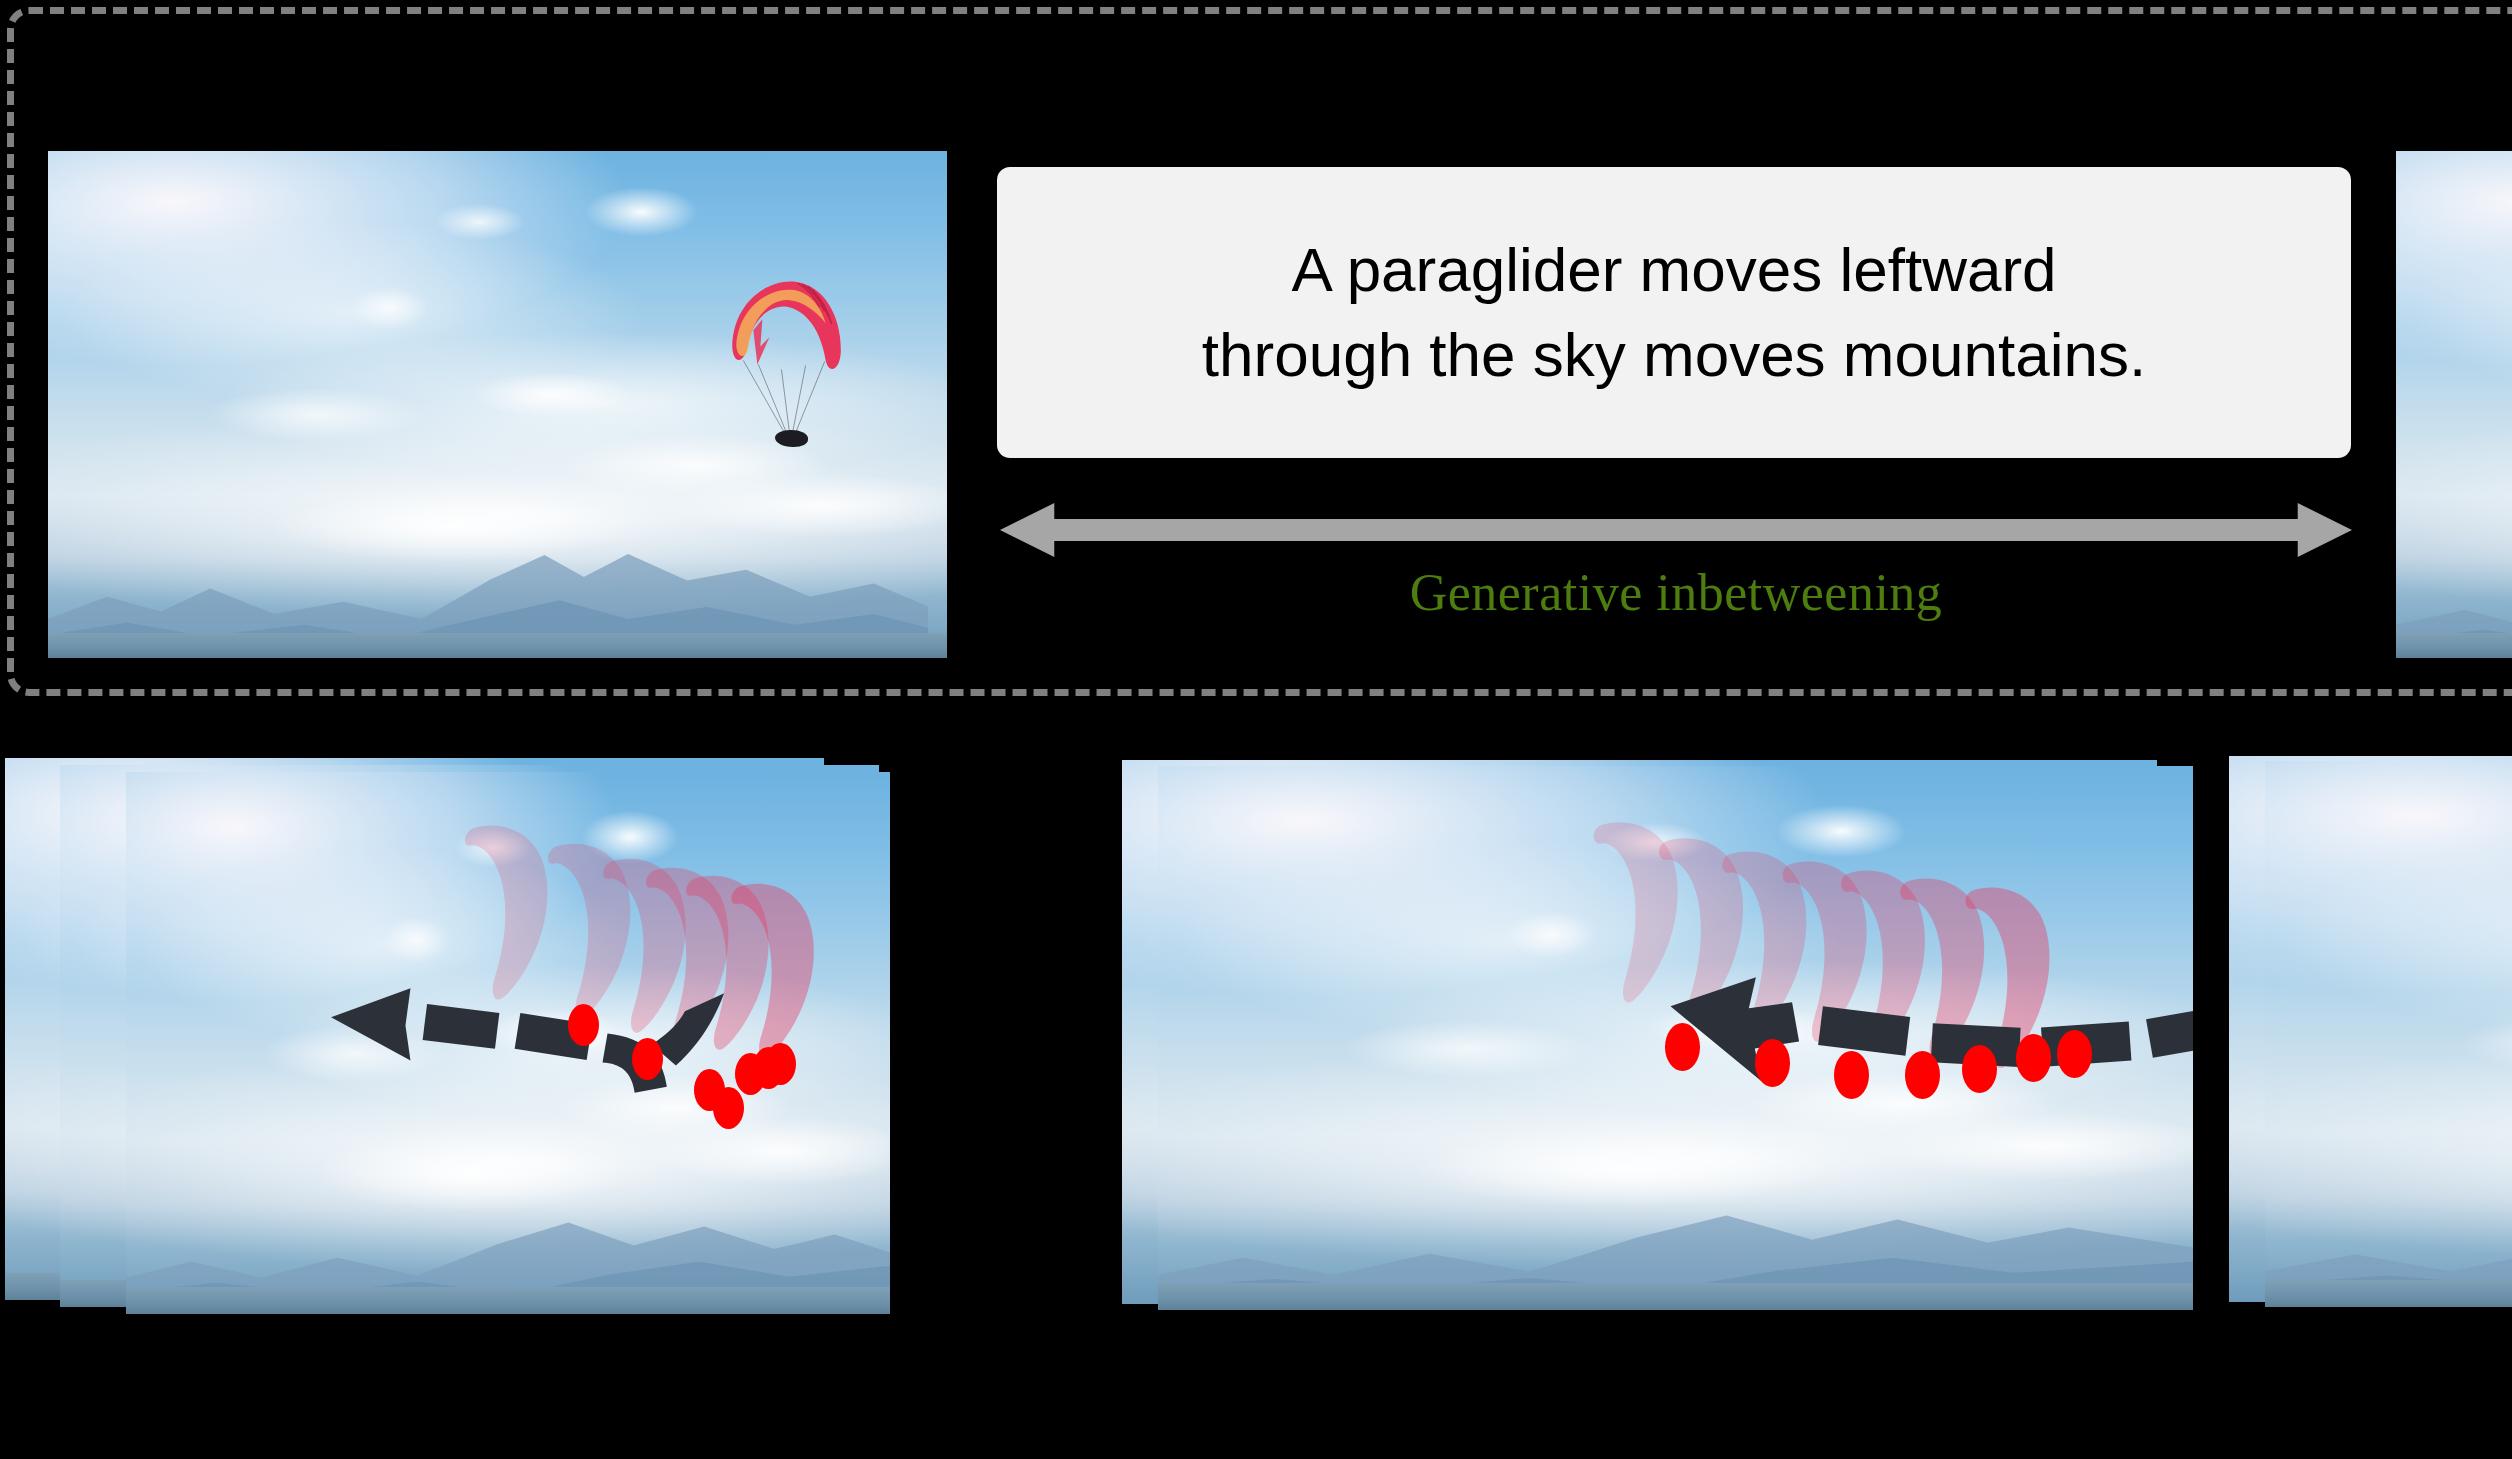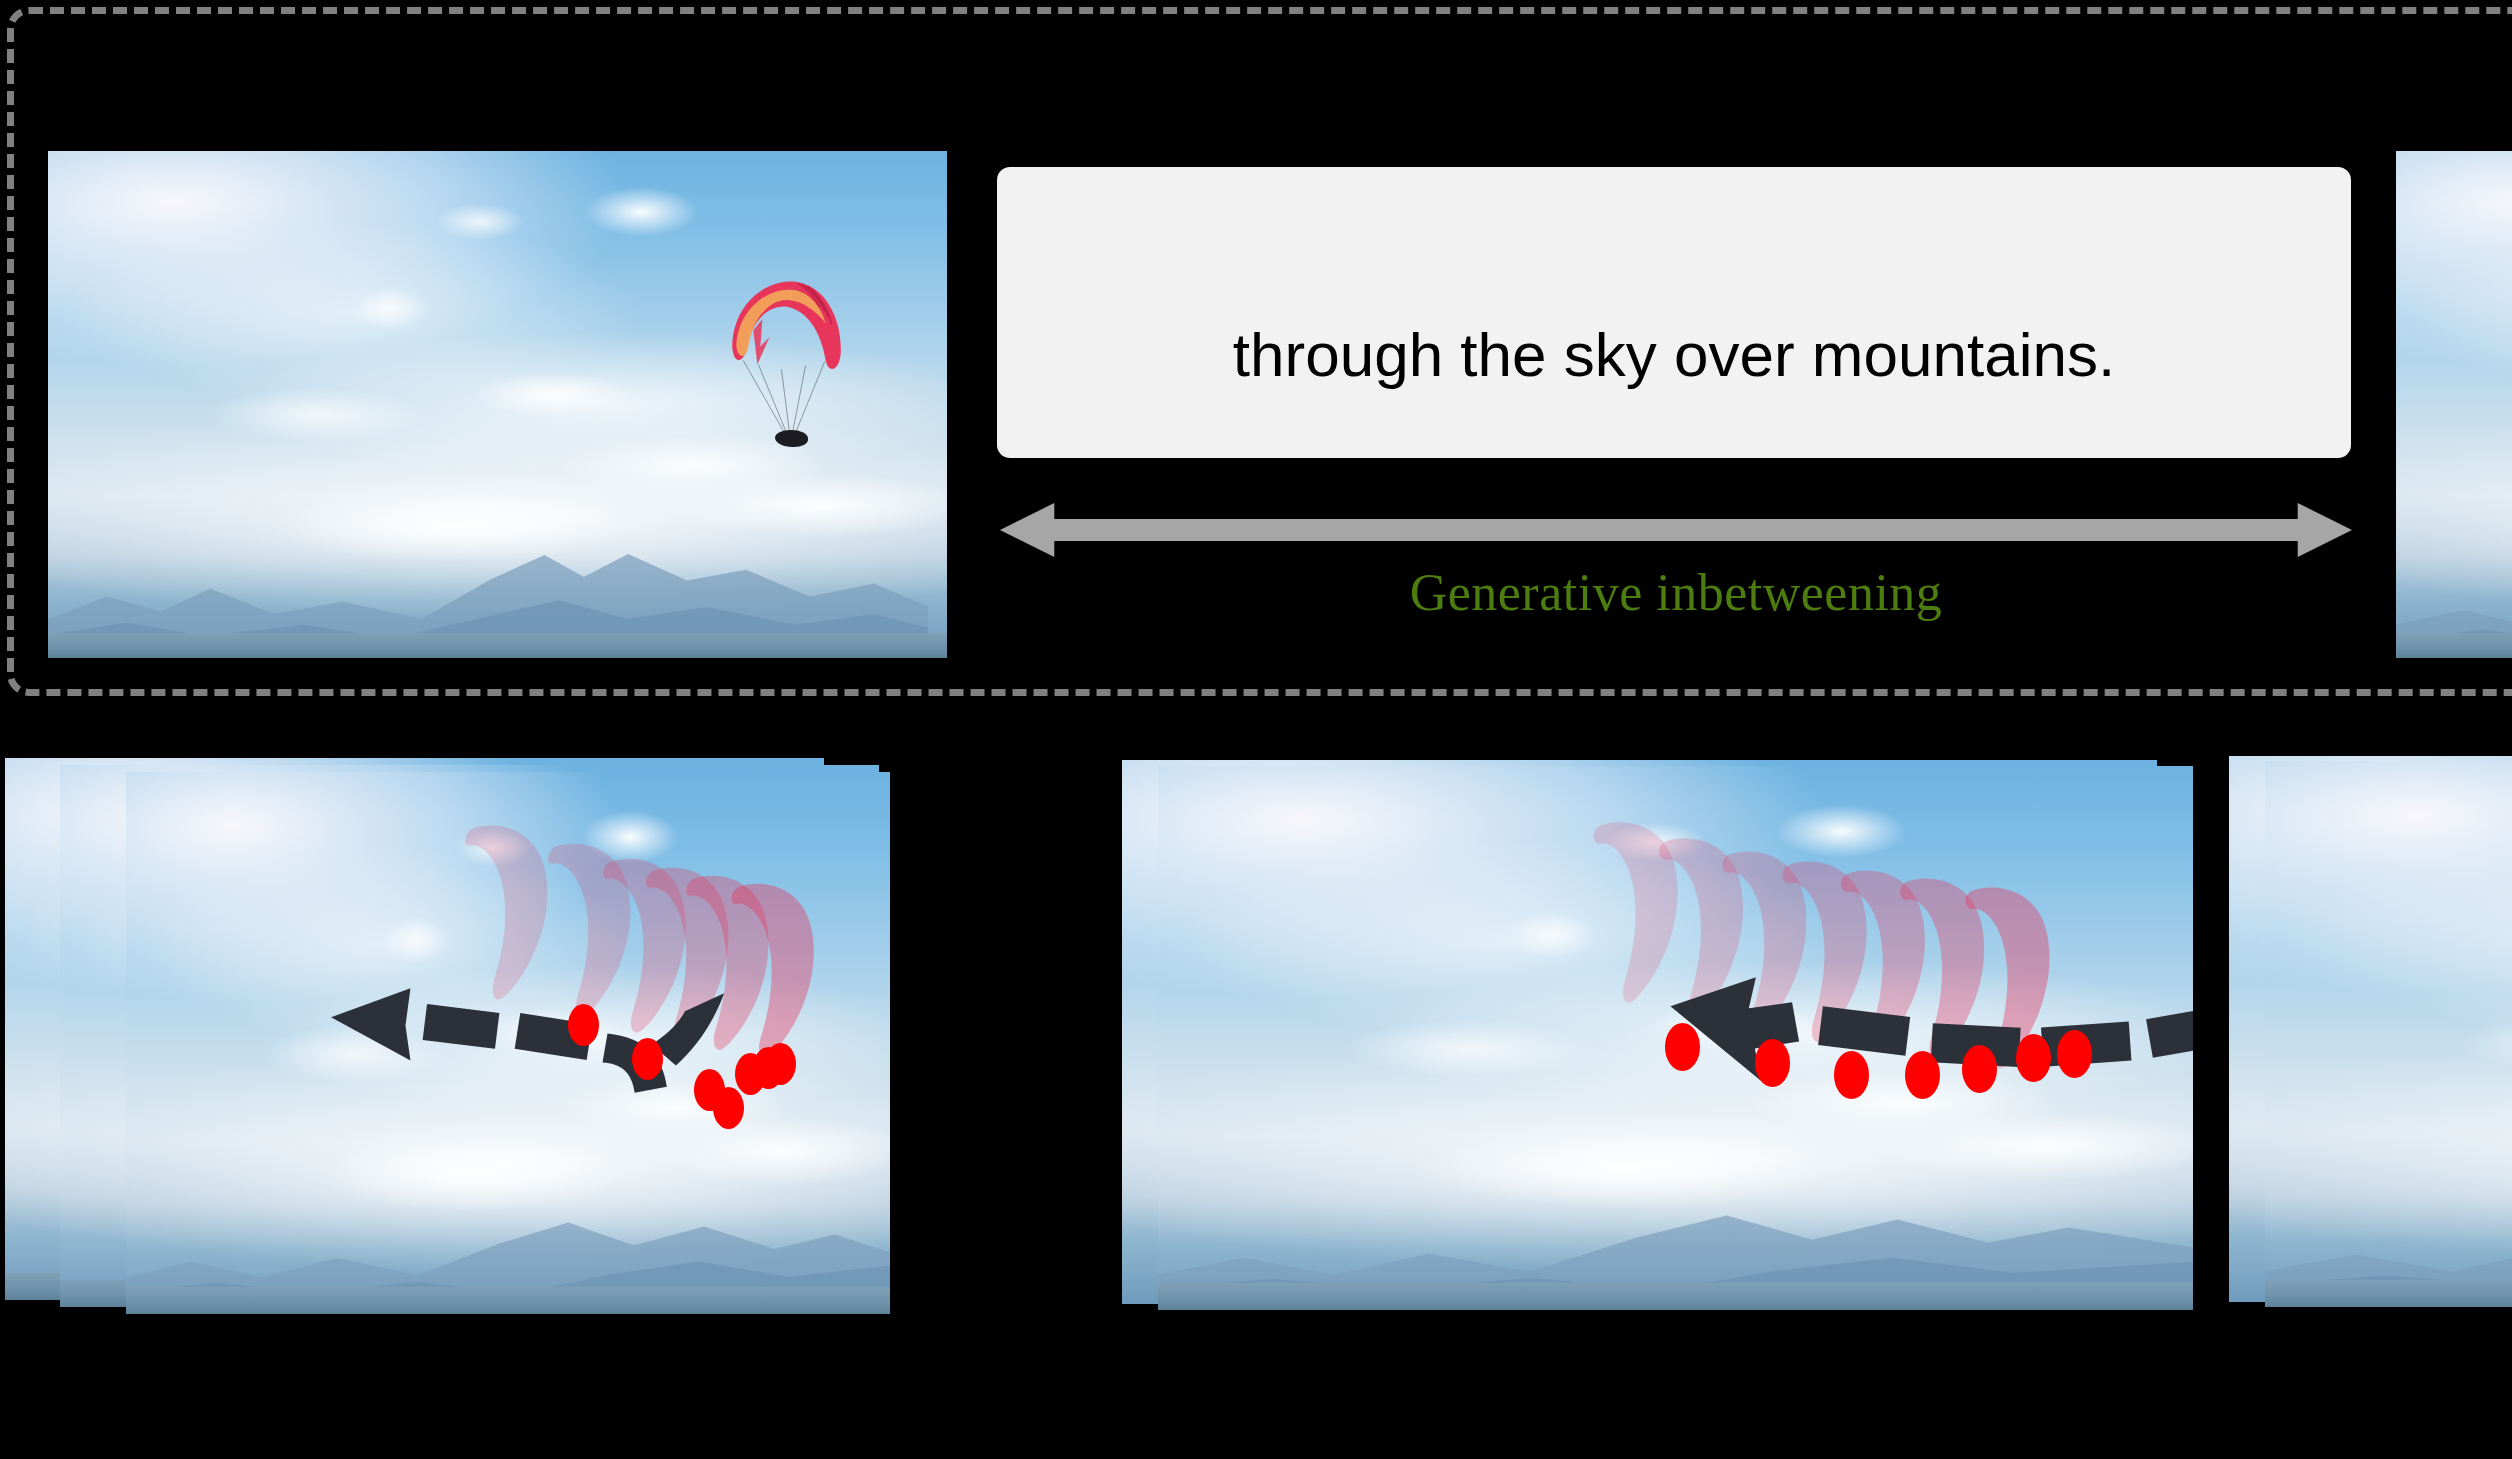--- a/index.html
+++ b/index.html
@@ -175,22 +175,22 @@
             <path d="M168,188 L142,322"></path>
           <path d="M206,180 L148,322"></path>
         </g>
       </svg>
       <div class="pilot" style="left:54px; top:159px; width:33px; height:17px;"></div>
     </div>
   </div>
 
   <div class="caption">
     <div class="caption-text">
-      <br>
-      <span>through the sky over mountains.</span>
+      <span>A paraglider moves leftward</span><br>
+      <span>through the sky moves mountains.</span>
     </div>
   </div>
 
   <svg class="dbl-arrow" viewBox="0 0 2690 112" preserveAspectRatio="none">
     <path d="M0,56 L108,2 L108,34 L2582,34 L2582,2 L2690,56 L2582,110 L2582,78 L108,78 L108,110 Z" fill="#a6a6a6"></path>
   </svg>
   <div class="arrow-label">Generative inbetweening</div>
 
   <div class="keyframe kf-right">
     <div class="sky"></div>

